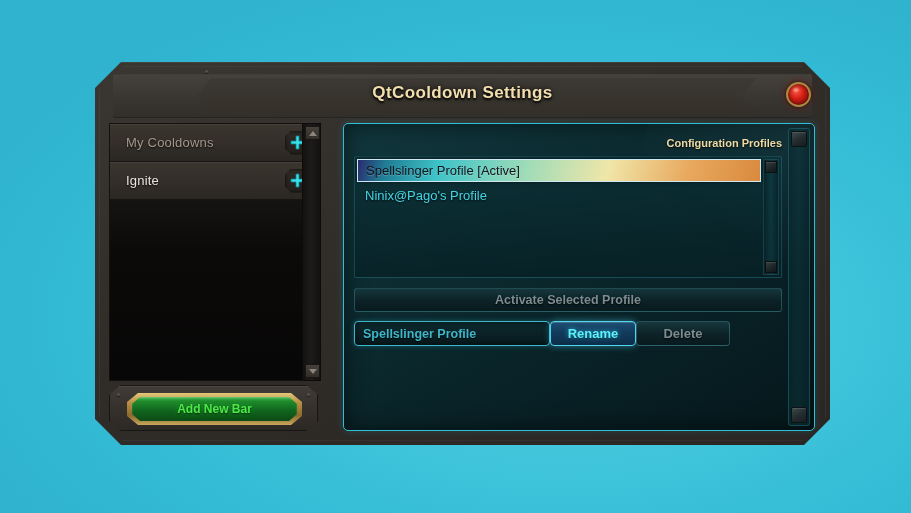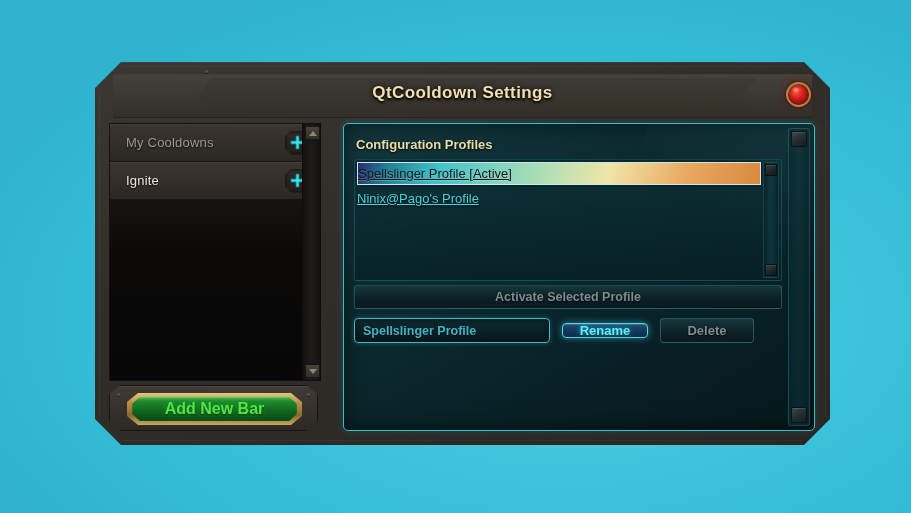--- a/index.html
+++ b/index.html
@@ -163,21 +163,21 @@
   }
   #add-bar-button {
     position: absolute; left: 5px; top: 4px; right: 5px; bottom: 4px;
     background: linear-gradient(180deg, #3fb84a 0%, #1f8b2c 18%, #10641d 58%, #0c4a15 100%);
     clip-path: polygon(8px 0, calc(100% - 8px) 0, 100% 7px,
       100% calc(100% - 7px), calc(100% - 8px) 100%, 8px 100%, 0 calc(100% - 7px), 0 7px);
     display: flex; align-items: center; justify-content: center;
     box-shadow: inset 0 1px 2px rgba(255,255,255,.28);
   }
   #add-bar-label {
-    font-size: 16px; font-weight: bold; color: #4fe64a;
+    font-size: 12px; font-weight: bold; color: #4fe64a;
     text-shadow: 0 0 6px rgba(30,170,40,.95), 0 1px 2px rgba(0,0,0,.9);
   }
 
   
   #right-panel {
     position: absolute;
     left: 248px; top: 61px;
     width: 472px; height: 308px;
     background: linear-gradient(150deg, #11383e 0%, #0c2b30 35%, #082025 70%, #06181c 100%);
     border: 1px solid #2fbfd6;
@@ -209,41 +209,41 @@
   }
   .panel-sb-btn.top { top: 2px; }
   .panel-sb-btn.bottom { bottom: 2px; }
 
   #right-content {
     position: absolute;
     left: 10px; top: 8px; right: 32px; bottom: 8px;
   }
 
   #section-title {
-    font-size: 13px; font-weight: bold; color: #edd9a4;
+    font-size: 11px; font-weight: bold; color: #edd9a4;
     text-shadow: 0 1px 2px rgba(0,0,0,.9);
     margin: 5px 0 7px 2px;
+    text-align: right;
   }
 
   
   #profile-list {
     position: relative;
     height: 122px;
     background: linear-gradient(180deg, rgba(12,52,58,.55) 0%, rgba(7,32,37,.75) 100%);
     border: 1px solid rgba(60,160,180,.28);
     border-radius: 2px;
   }
   .profile-row {
     position: relative;
     height: 22px;
     margin: 2px 20px 1px 2px;
     display: flex; align-items: center;
-    padding-left: 0;
+    padding-left: 8px;
     font-size: 13px;
-    text-decoration: underline;
   }
   .profile-row.selected {
     background: linear-gradient(105deg,
       #2a2b6e 0%, #1f7d94 7%, #3fc3c8 20%,
       #9fdcb8 42%, #f0e6a8 62%, #e8a85e 82%, #d98a3e 100%);
     border: 1px solid #cfe7f0;
     color: #14121a;
     text-shadow: 0 1px 0 rgba(255,255,255,.2);
     box-shadow: 0 0 4px rgba(0,0,0,.5);
     height: 23px;
@@ -259,50 +259,50 @@
     position: absolute; left: 1px; width: 12px; height: 12px;
     background: linear-gradient(150deg, #333d3f, #1c2426 60%, #121819);
     border: 1px solid #0a1011;
     box-shadow: inset 0 1px 0 rgba(255,255,255,.1);
   }
   .list-sb-btn.top { top: 1px; }
   .list-sb-btn.bottom { bottom: 1px; }
 
   
   #activate-button {
-    margin-top: 4px;
+    margin-top: 10px;
     height: 24px;
     background: linear-gradient(180deg, #15363b 0%, #0c2126 55%, #081a1e 100%);
     border: 1px solid rgba(70,150,165,.4);
     border-radius: 3px;
     display: flex; align-items: center; justify-content: center;
     font-size: 12.5px; font-weight: bold;
     color: #7c8c90;
     text-shadow: 0 1px 2px rgba(0,0,0,.9);
   }
 
   
   #controls-row {
     margin-top: 9px;
-    display: flex; align-items: center; gap: 12px;
+    display: flex; align-items: center; gap: 0;
   }
   #rename-input {
     width: 196px; height: 25px;
     background: linear-gradient(180deg, #0d2b30 0%, #0a2125 55%, #071a1e 100%);
     border: 1px solid #3fb6cc;
     border-radius: 4px;
     box-shadow: 0 0 5px rgba(50,180,205,.35), inset 0 0 6px rgba(0,0,0,.6);
     display: flex; align-items: center;
     padding-left: 8px;
     font-size: 12.5px; font-weight: bold;
     color: #3fb6c9;
     text-shadow: 0 1px 1px rgba(0,0,0,.8);
   }
   #rename-button {
-    width: 86px; height: 15px;
+    width: 86px; height: 25px;
     background: linear-gradient(180deg, #1d4f74 0%, #123b5c 45%, #0d2d48 100%);
     border: 1px solid #4fd6ef;
     border-radius: 4px;
     box-shadow: 0 0 7px rgba(70,200,230,.55), inset 0 1px 0 rgba(255,255,255,.18);
     display: flex; align-items: center; justify-content: center;
     font-size: 13px; font-weight: bold;
     color: #5df0ff;
     text-shadow: 0 0 5px rgba(50,200,235,.9), 0 1px 2px rgba(0,0,0,.9);
   }
   #delete-button {

